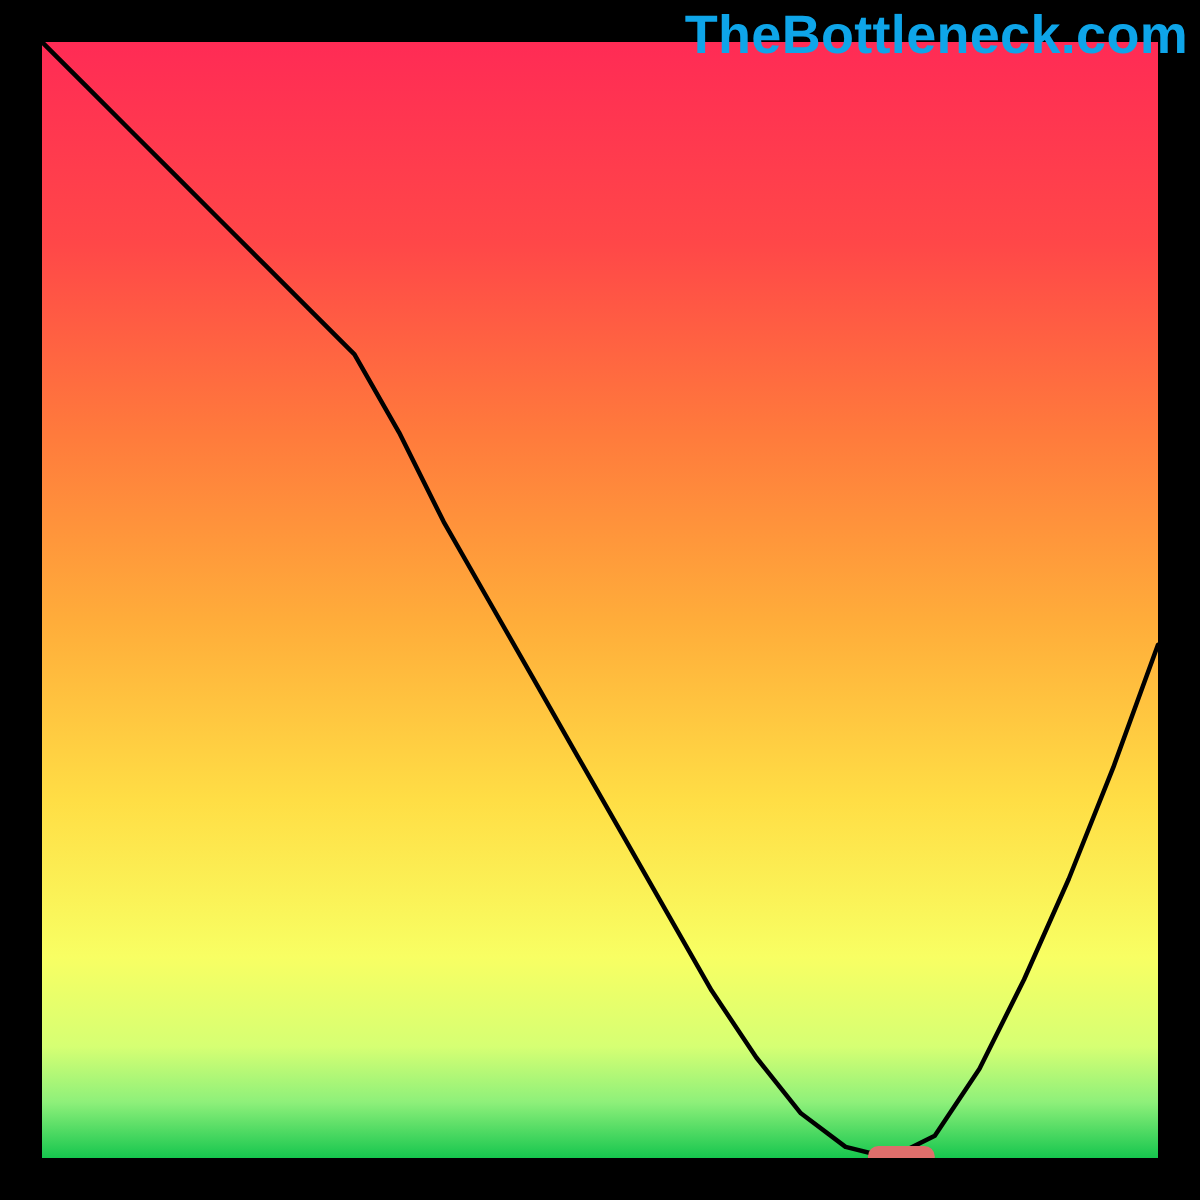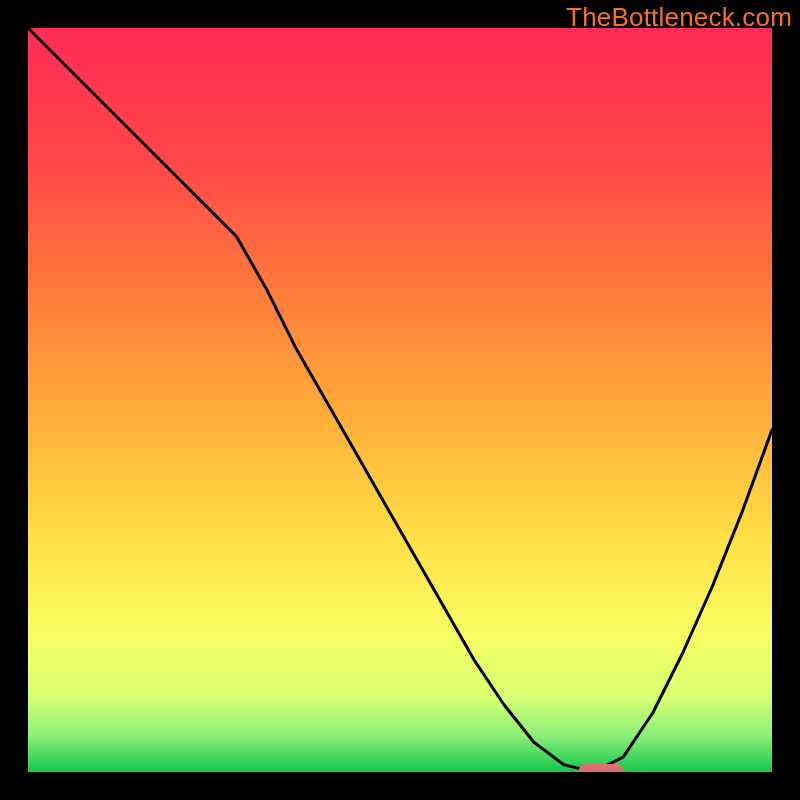--- a/index.html
+++ b/index.html
@@ -24,23 +24,23 @@
     left: 28px;
     top: 28px;
     width: 744px;
     height: 744px;
     
   }
   .watermark {
     position: absolute;
     top: 2px;
     right: 8px;
-    color: #f97316;
-    font-size: 26px;
-    font-weight: 400;
+    color: #0ea5e9;
+    font-size: 36px;
+    font-weight: 700;
     letter-spacing: 0.2px;
   }
   svg { display: block; }
 </style>
 </head>
 <body>
 
 <div class="frame">
 
   <div class="plot">

